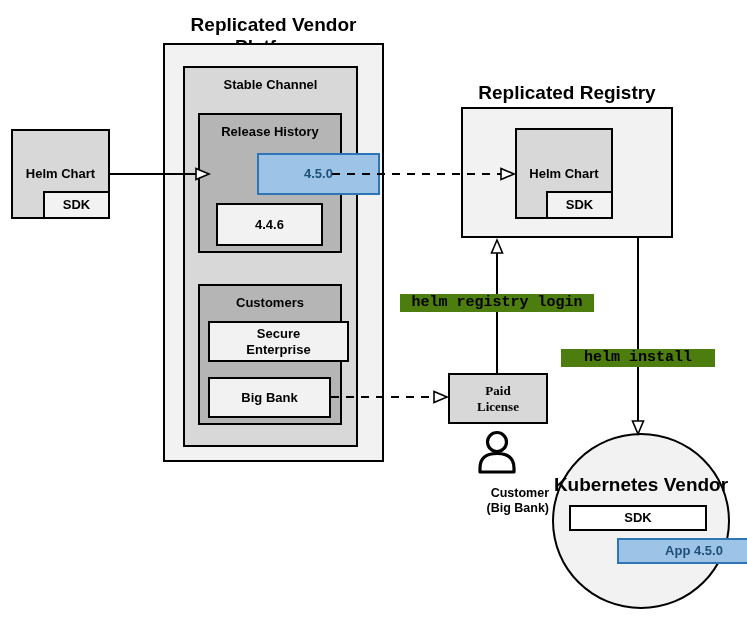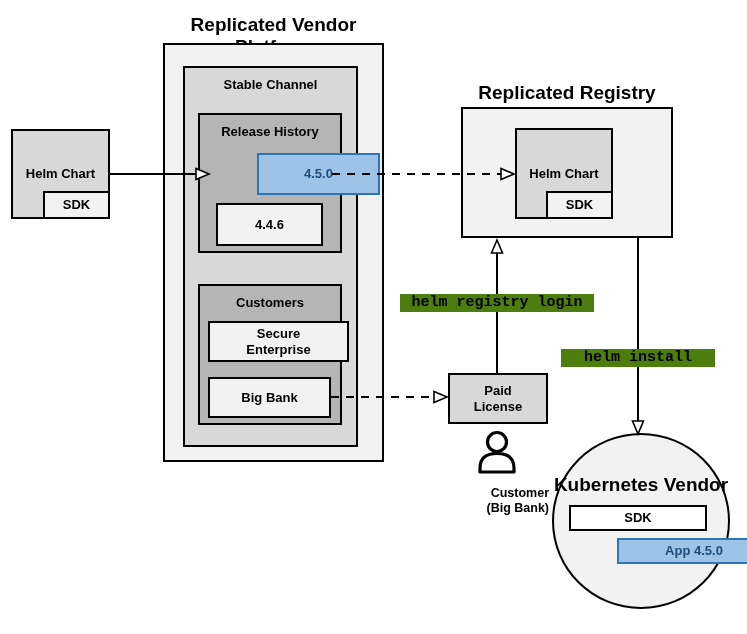--- a/index.html
+++ b/index.html
@@ -73,21 +73,21 @@
 
   <div class="outside-lbl" style="left:461px;top:82px;width:212px;">Replicated Registry</div>
   <div class="box fill-light" style="left:461px;top:107px;width:212px;height:131px;"></div>
   <div class="box fill-medium center" style="left:515px;top:128px;width:98px;height:91px;">
     <span class="lbl">Helm Chart</span>
   </div>
   <div class="box fill-light center" style="left:546px;top:191px;width:67px;height:28px;">
     <span class="lbl">SDK</span>
   </div>
 
-  <div class="box fill-medium center" style="left:448px;top:373px;width:100px;height:51px;">
+  <div class="box fill-medium center" style="left:448px;top:373px;width:100px;height:51px;font-family:Liberation Serif, serif;">
     <span class="lbl wrap-license">Paid License</span>
   </div>
   <svg style="position:absolute;left:475px;top:425px;" width="44" height="52" viewBox="0 0 44 52">
     <circle cx="22" cy="17" r="9.5" fill="none" stroke="#000" stroke-width="3.2"></circle>
     <path d="M5 47 L5 43 Q5 28.5 22 28.5 Q39 28.5 39 43 L39 47 Z" fill="none" stroke="#000" stroke-width="3.2" stroke-linejoin="round"></path>
   </svg>
   <div class="caption" style="left:447px;top:486px;width:102px;">
     <div>Customer</div>
     <div>(Big Bank)</div>
   </div>

